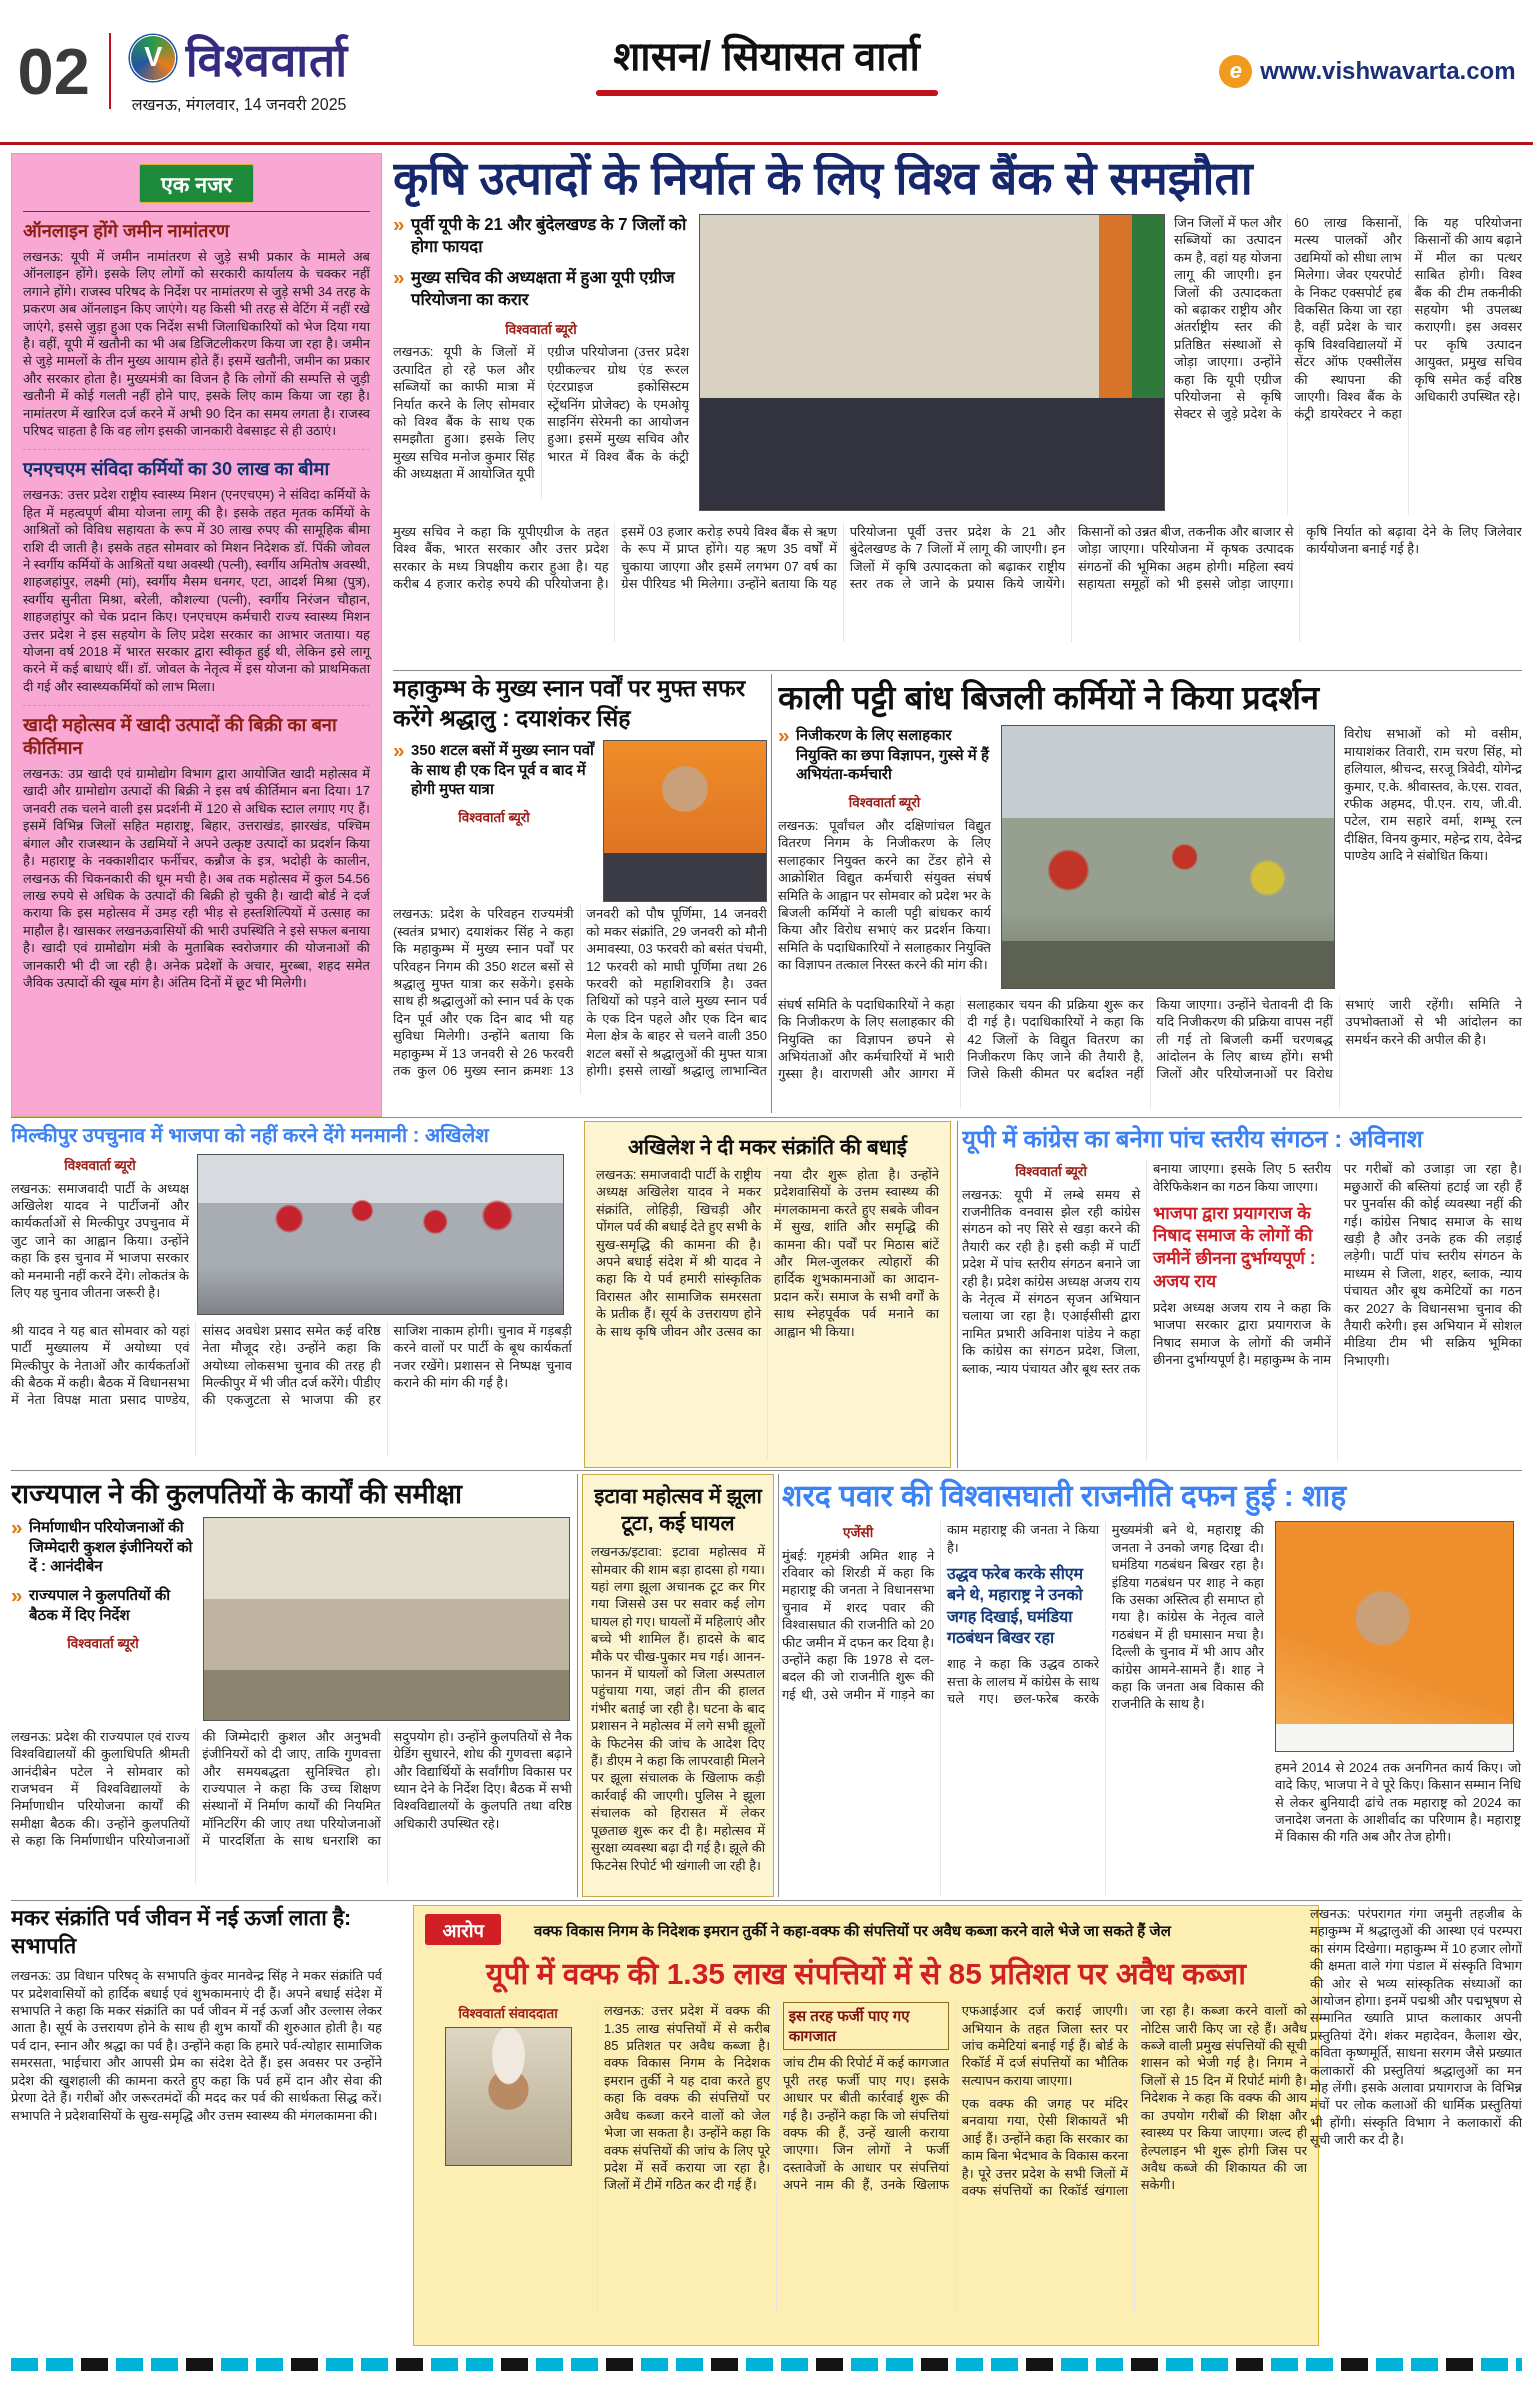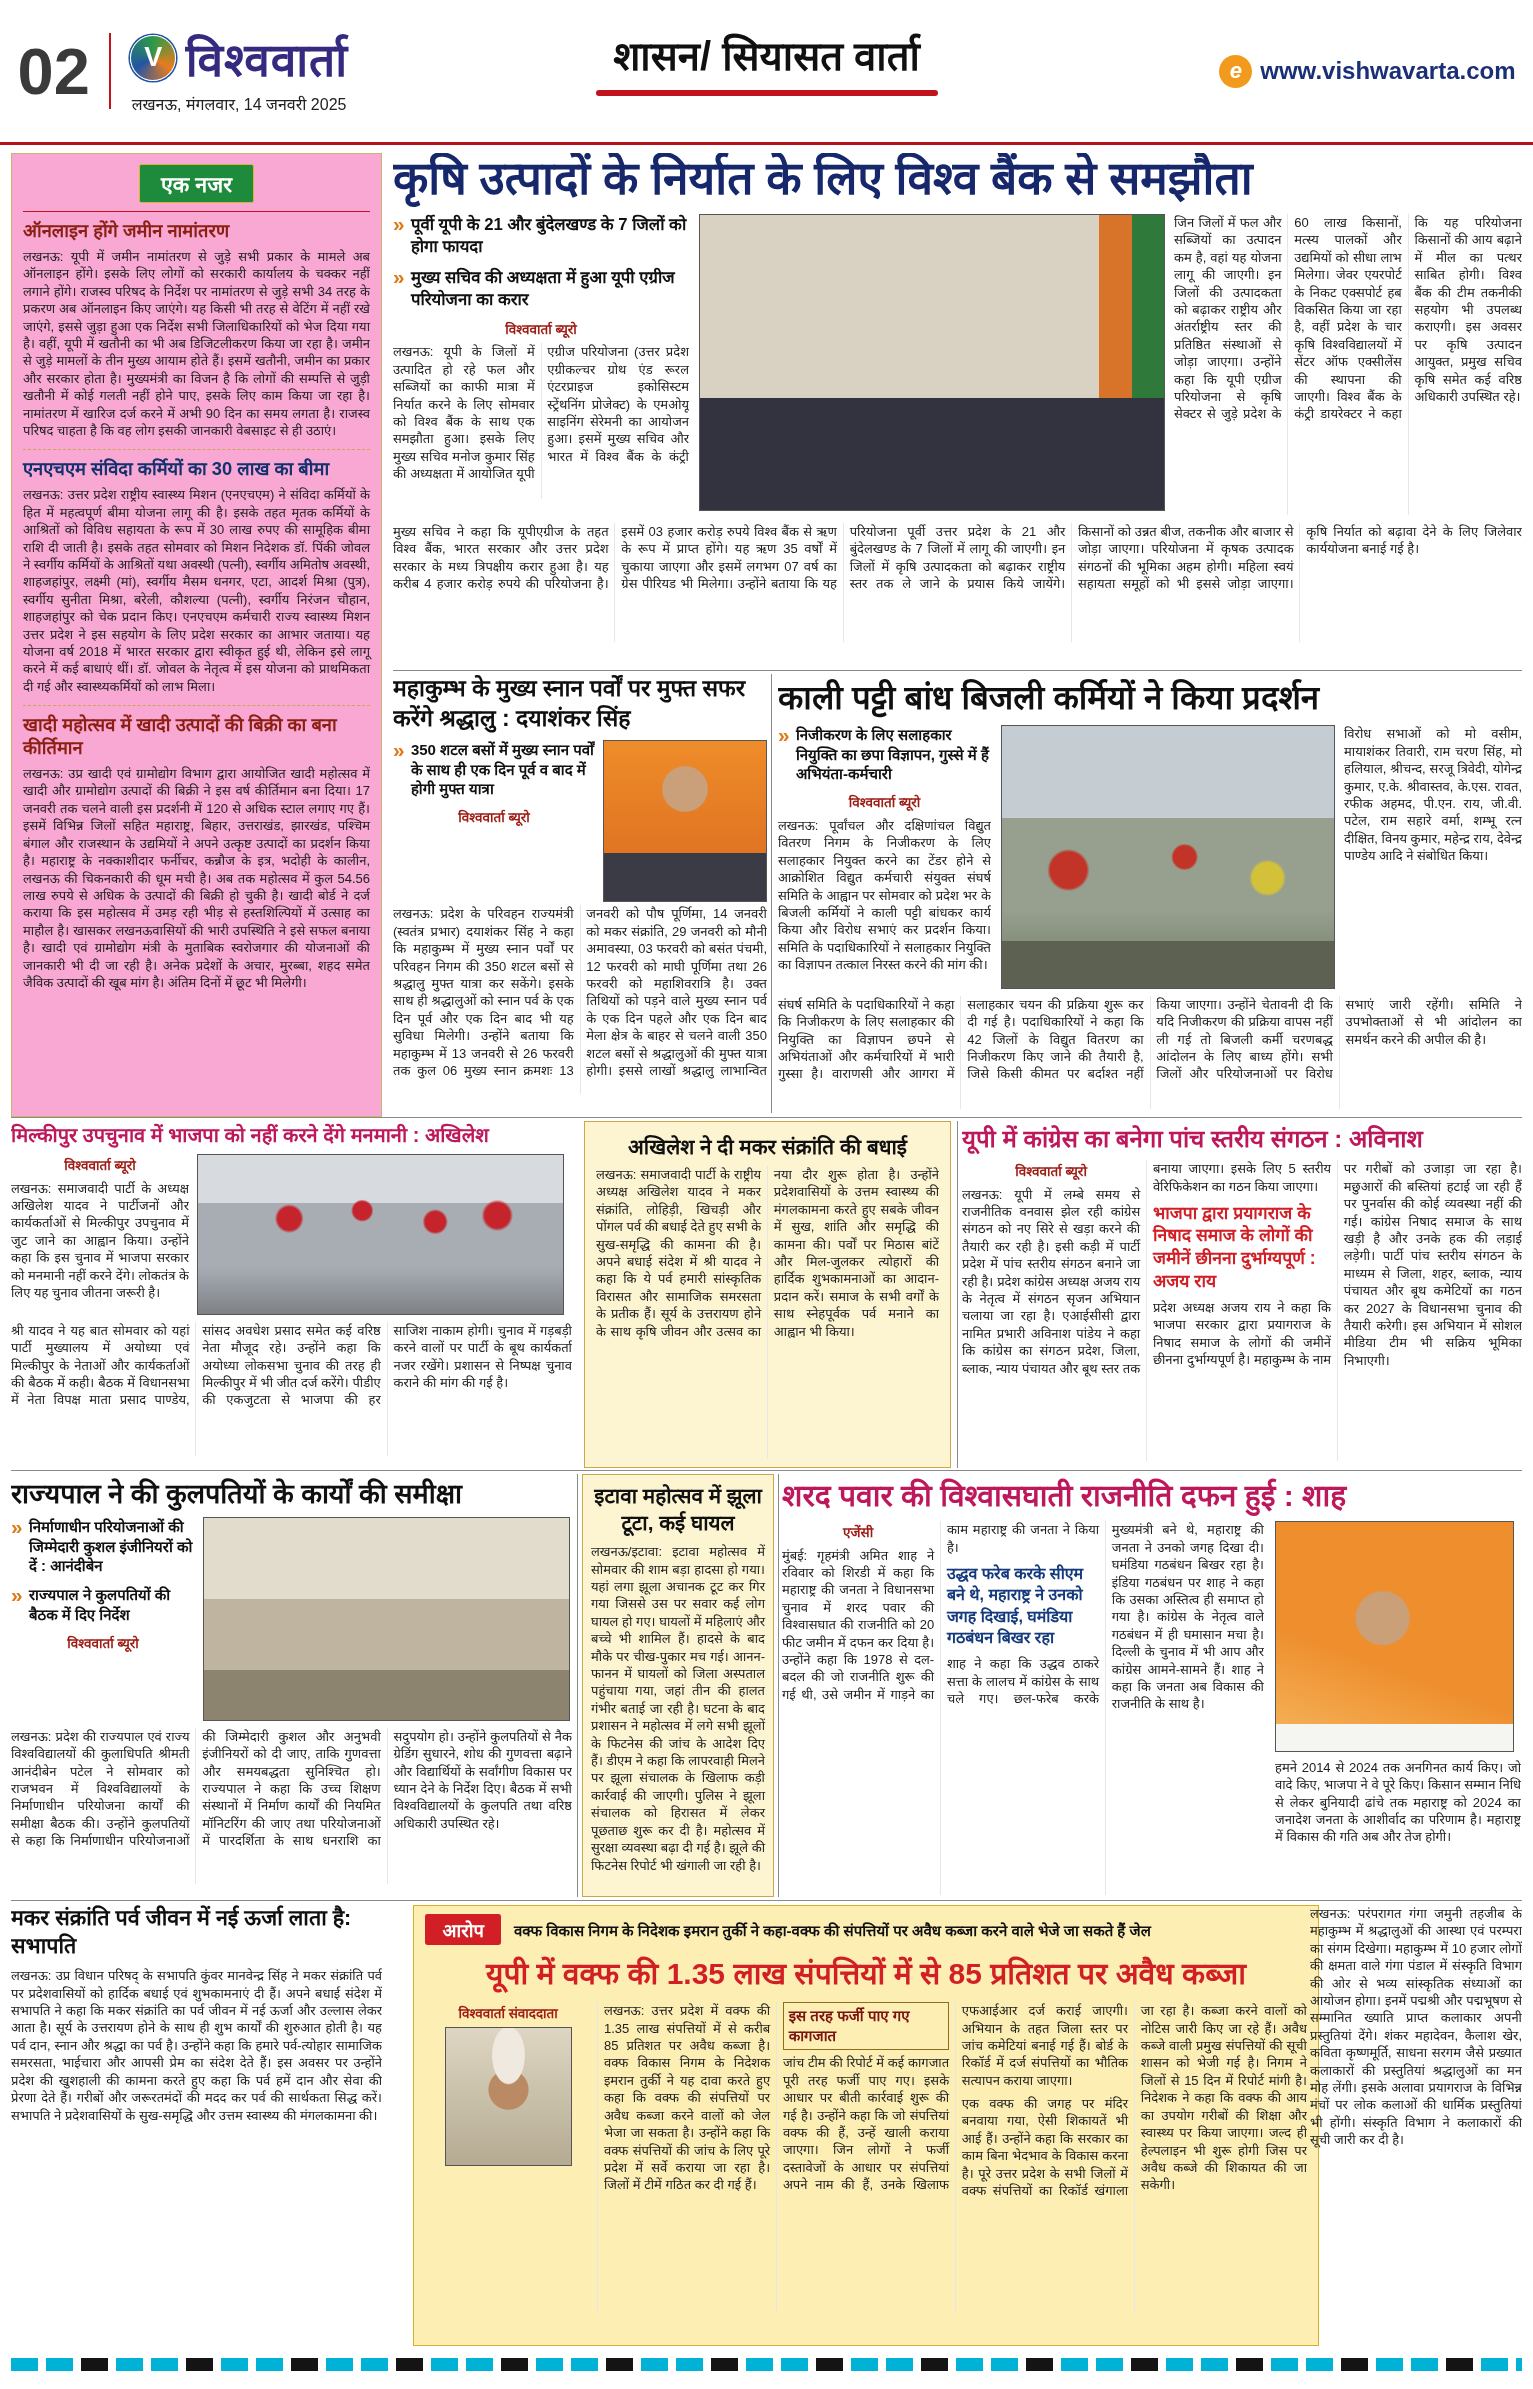--- a/index.html
+++ b/index.html
@@ -39,21 +39,21 @@
   .body-text, .bp { font-size:13px; line-height:1.34; text-align:justify; color:#222; }
   .bp { margin-bottom:5.6px; }
   .c2{column-count:2;} .c3{column-count:3;} .c4{column-count:4;} .c5{column-count:5;}
   .c2,.c3,.c4,.c5 { column-gap:12.7px; column-rule:0.8px solid #e6e6e6; }
   .byline { display:block; text-align:center; font-weight:bold; color:#9d1c15; font-size:13.5px; margin:1.6px 0 5.6px; }
   .bullet-row { display:flex; gap:6.4px; margin-bottom:9.5px; align-items:flex-start; }
   .bmark { color:#e07a18; font-weight:bold; font-size:20.7px; line-height:1; flex:none; }
   .btext { font-weight:bold; font-size:16.7px; line-height:1.3; color:#111; }
   .btext.small { font-size:15px; }
   h1,h2,h3,h4 { font-weight:bold; color:#101010; }
-  .h-navy { color:#16276b; } .h-blue { color:#be185d; }
+  .h-navy { color:#16276b; } .h-blue { color:#3b82f6; }
 
   
   .photo { border:0.8px solid #555; flex:none; }
   .ph-mou{background:
     linear-gradient(0deg,#33333f 0 38%,rgba(51,51,63,0) 38%),
     linear-gradient(90deg,rgba(0,0,0,0) 0 86%,#d8742a 86% 93%,#2f7a3a 93%),
     linear-gradient(180deg,#d9d2c2 0 60%,#c4bca9);}
   .ph-daya{background:
     radial-gradient(circle at 50% 30%,#caa07a 0 16%,rgba(0,0,0,0) 17%),
     linear-gradient(0deg,#3b3b45 0 30%,rgba(0,0,0,0) 30%),
@@ -134,21 +134,21 @@
 
   .sh-h { font-size:30px; margin-bottom:6.4px; white-space:nowrap; }
   .sh-row { display:flex; gap:11px; height:374px; }
   .sh-main { width:482px; flex:none; overflow:hidden; }
   .sh-photocol { flex:1; overflow:hidden; }
   .sh-sub { font-size:16px; line-height:1.35; color:#143a7d; margin:6.4px 0; }
 
   .waqf { background:#fdeeb3; border:0.8px solid #d8b028; padding:8px 11px; }
   .accuse-row { display:flex; align-items:center; gap:12.7px; margin-bottom:6.4px; }
   .accuse-tag { background:#d21f26; color:#fff; font-weight:bold; font-size:18.3px; padding:3.2px 17.5px; border-radius:2.4px; flex:none; }
-  .accuse-strip { font-weight:bold; font-size:15px; color:#101010; }
+  .accuse-strip { font-weight:bold; font-size:15px; color:#101010;margin-left:20px; }
   .waqf-h { font-size:30px; color:#d21f26; text-align:center; margin:4.8px 0 9.5px; }
   .wq-body { height:312px; overflow:hidden; }
   .wq-photo { width:127px; height:139px; margin:1.6px auto 6.4px; display:block; }
   .wq-sub { font-size:15px; color:#7a1410; border:0.8px solid #8a6d1f; padding:3.2px 4.8px; margin:4.8px 0; line-height:1.3; }
 
   .mkr-h { font-size:21.5px; line-height:1.3; margin-bottom:6.4px; }
   .art-h { font-size:19px; line-height:1.35; margin-bottom:6.4px; }
 
   .hdiv { background:#8a8a8a; height:0.8px; }
   .vdiv { background:#8a8a8a; width:0.8px; }

